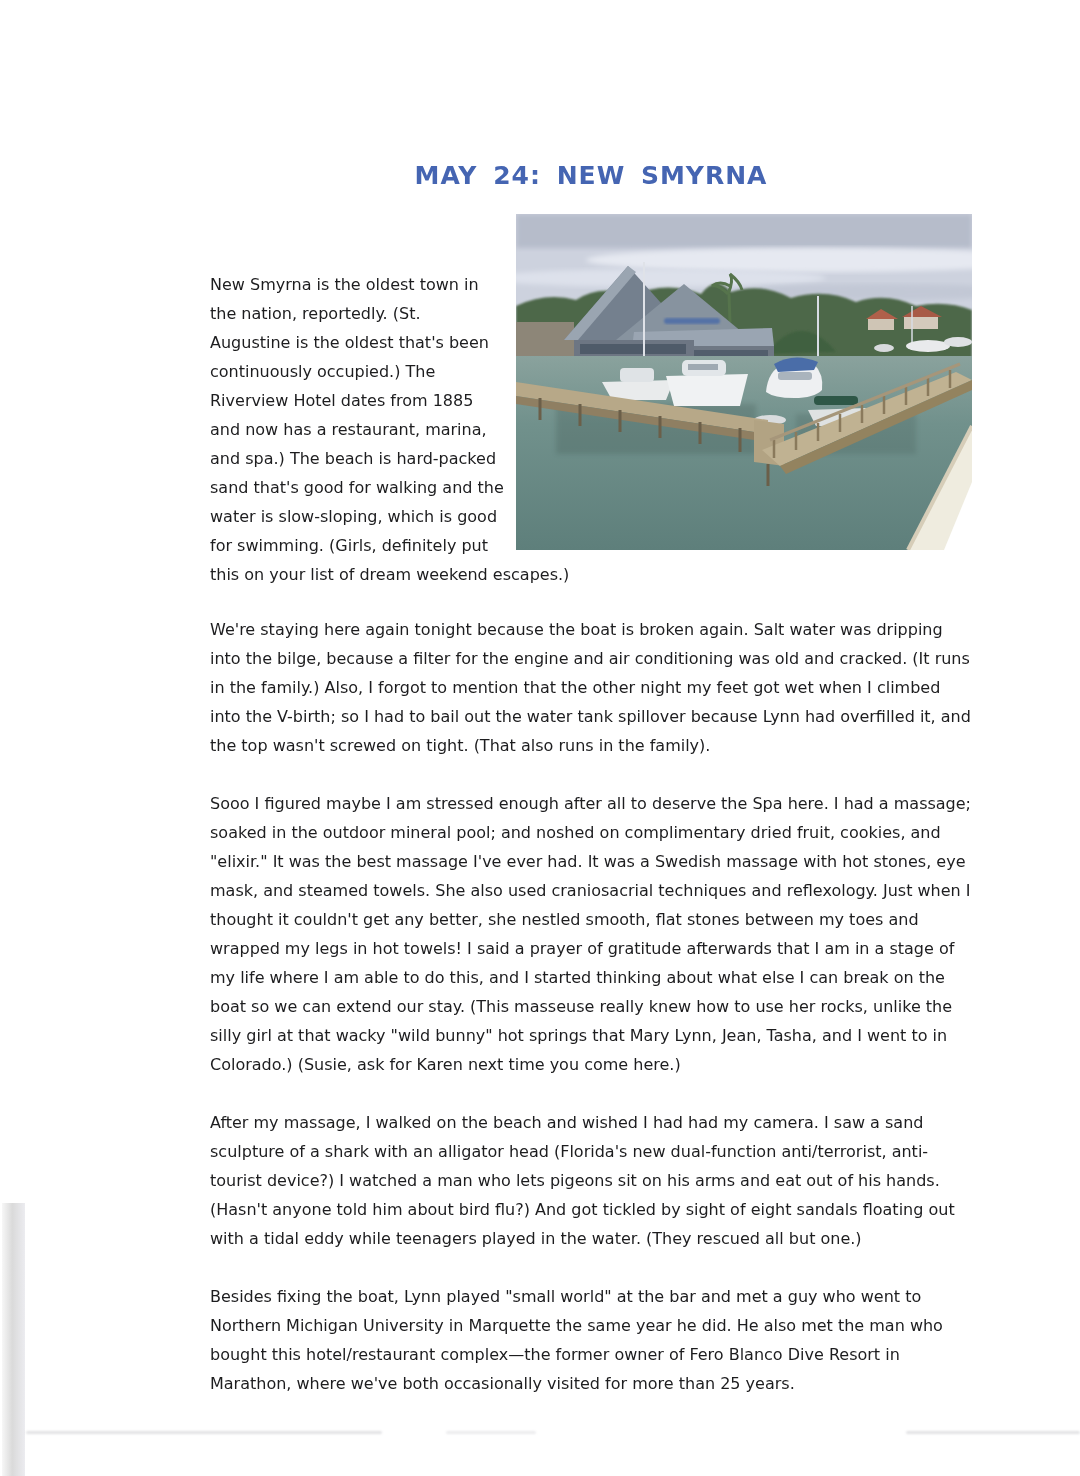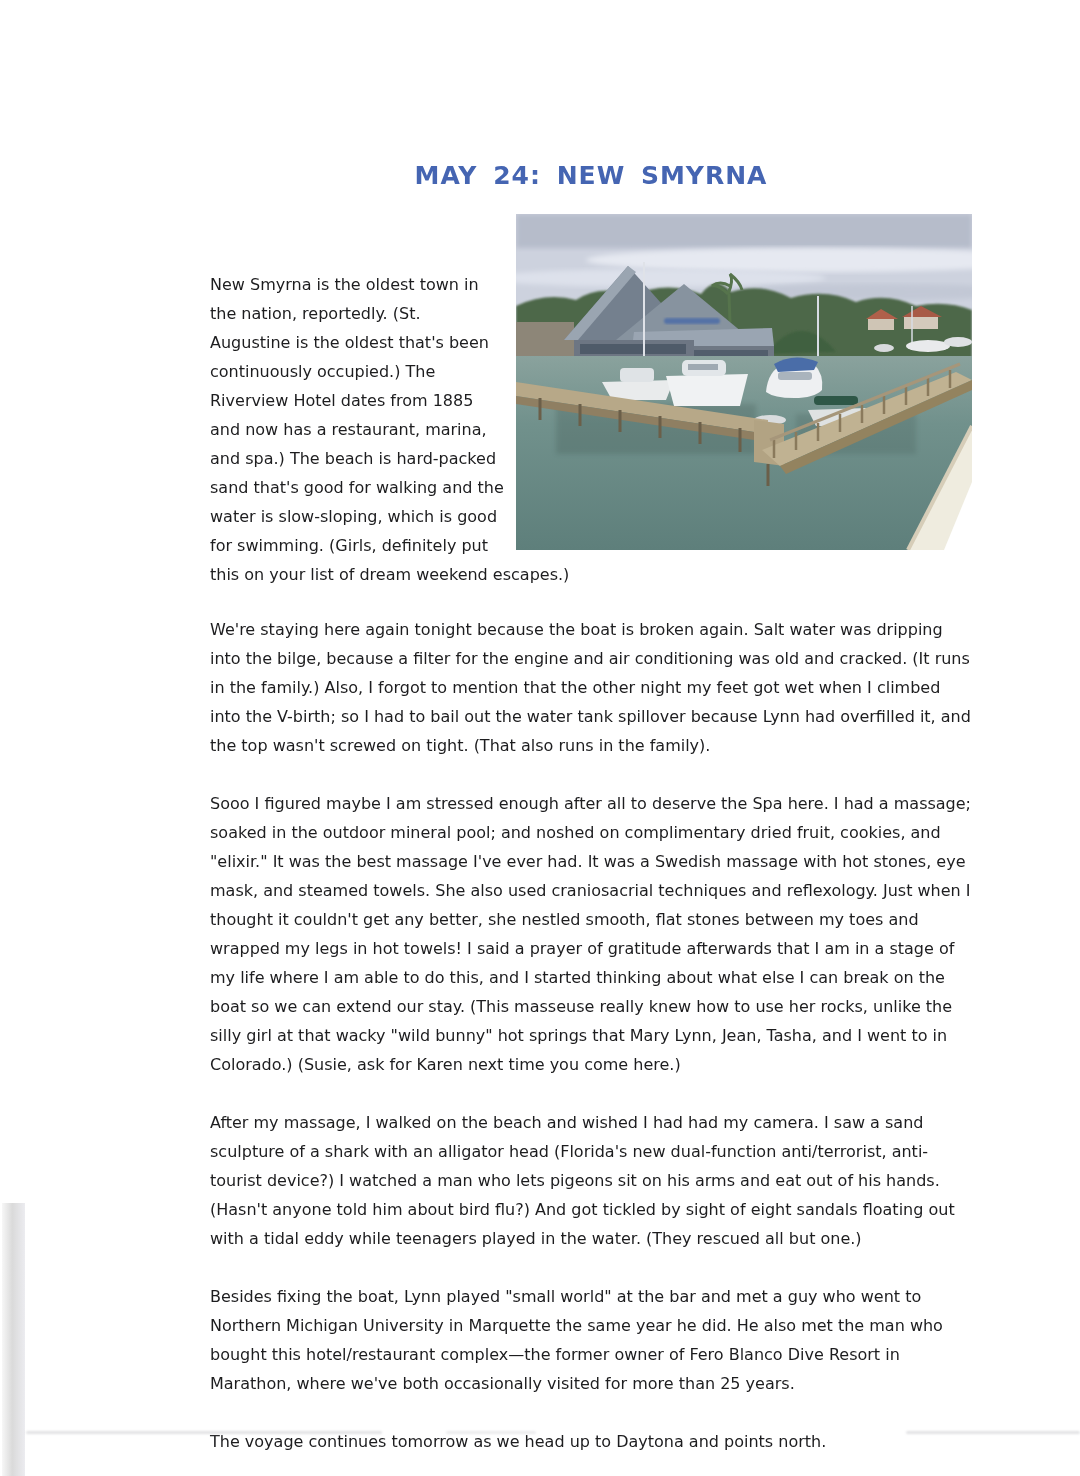--- a/index.html
+++ b/index.html
@@ -181,16 +181,15 @@
         </svg>
       </figure>
 
       <p class="body intro-text">New Smyrna is the oldest town in the nation, reportedly. (St. Augustine is the oldest that's been continuously occupied.) The Riverview Hotel dates from 1885 and now has a restaurant, marina, and spa.) The beach is hard-packed sand that's good for walking and the water is slow-sloping, which is good for swimming. (Girls, definitely put this on your list of dream weekend escapes.)</p>
     </div>
 
     <p class="body after-intro">We're staying here again tonight because the boat is broken again. Salt water was dripping into the bilge, because a filter for the engine and air conditioning was old and cracked. (It runs in the family.) Also, I forgot to mention that the other night my feet got wet when I climbed into the V-birth; so I had to bail out the water tank spillover because Lynn had overfilled it, and the top wasn't screwed on tight. (That also runs in the family).</p>
     <p class="body">Sooo I figured maybe I am stressed enough after all to deserve the Spa here. I had a massage; soaked in the outdoor mineral pool; and noshed on complimentary dried fruit, cookies, and "elixir." It was the best massage I've ever had. It was a Swedish massage with hot stones, eye mask, and steamed towels. She also used craniosacrial techniques and reflexology. Just when I thought it couldn't get any better, she nestled smooth, flat stones between my toes and wrapped my legs in hot towels! I said a prayer of gratitude afterwards that I am in a stage of my life where I am able to do this, and I started thinking about what else I can break on the boat so we can extend our stay. (This masseuse really knew how to use her rocks, unlike the silly girl at that wacky "wild bunny" hot springs that Mary Lynn, Jean, Tasha, and I went to in Colorado.) (Susie, ask for Karen next time you come here.)</p>
     <p class="body">After my massage, I walked on the beach and wished I had had my camera. I saw a sand sculpture of a shark with an alligator head (Florida's new dual-function anti/terrorist, anti-tourist device?) I watched a man who lets pigeons sit on his arms and eat out of his hands. (Hasn't anyone told him about bird flu?) And got tickled by sight of eight sandals floating out with a tidal eddy while teenagers played in the water. (They rescued all but one.)</p>
     <p class="body">Besides fixing the boat, Lynn played "small world" at the bar and met a guy who went to Northern Michigan University in Marquette the same year he did. He also met the man who bought this hotel/restaurant complex—the former owner of Fero Blanco Dive Resort in Marathon, where we've both occasionally visited for more than 25 years.</p>
-    <p class="body">The voyage continues tomorrow as we head up to Daytona and points north.</p>
 
   </div>
 </div>
 
 </body></html>

